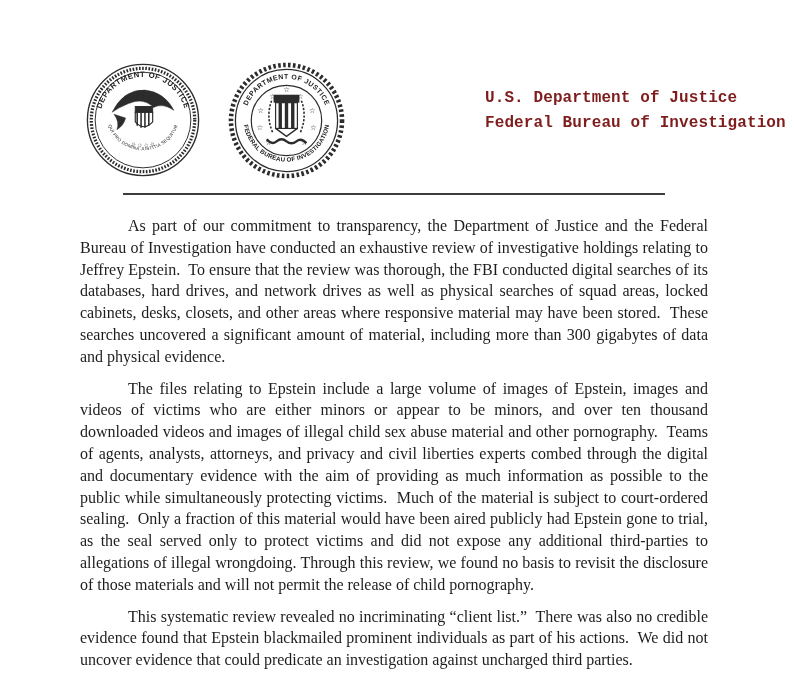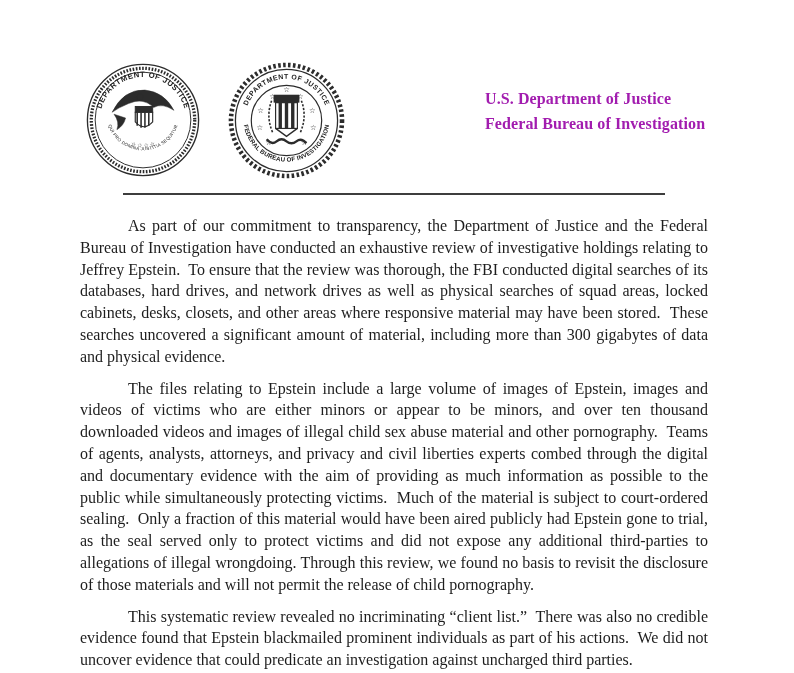--- a/index.html
+++ b/index.html
@@ -15,23 +15,23 @@
   
   .seal { position: absolute; }
   .seal-doj { left: 85px; top: 62px; width: 116px; height: 116px; }
   .seal-fbi { left: 227px; top: 61px; width: 119px; height: 119px; }
   .seal svg { width: 100%; height: 100%; display: block; }
   .seal text { fill: #222; font-family: "Liberation Sans", sans-serif; }
 
   
   .agency-block {
     position: absolute; left: 485px; top: 86px;
-    font-family: Liberation Serif, serif;
+    font-family: Liberation Mono, monospace;
     font-weight: 700; font-size: 16px; line-height: 25px;
-    color: #a21caf; letter-spacing: 0.1px;
+    color: #7f1d1d; letter-spacing: 0.1px;
   }
 
   
   .letterhead-rule {
     position: absolute; left: 123px; top: 193px;
     width: 542px; height: 2px; background: #3d3d3d;
   }
 
   
   .doc-body {

